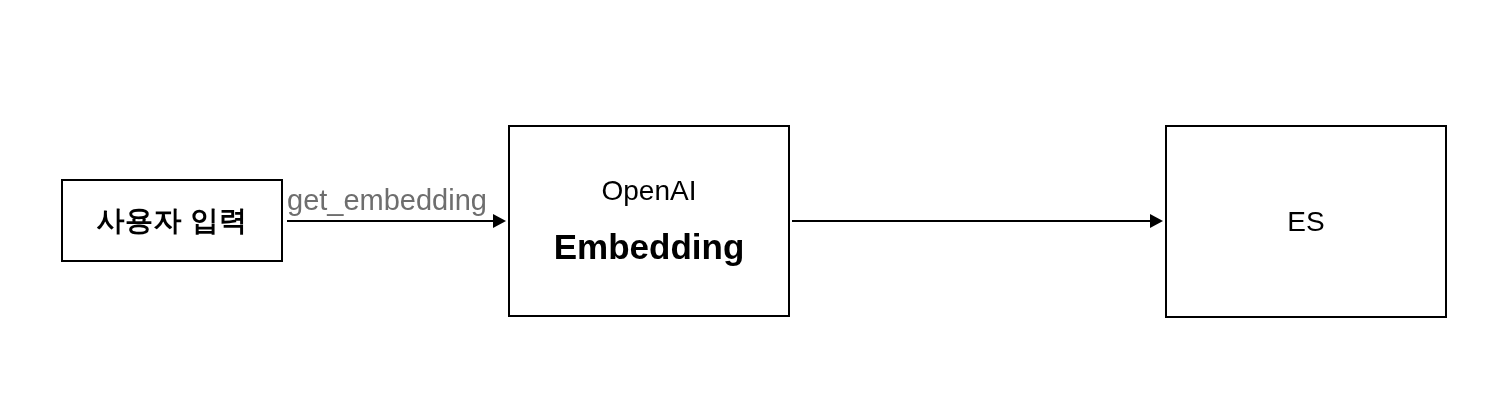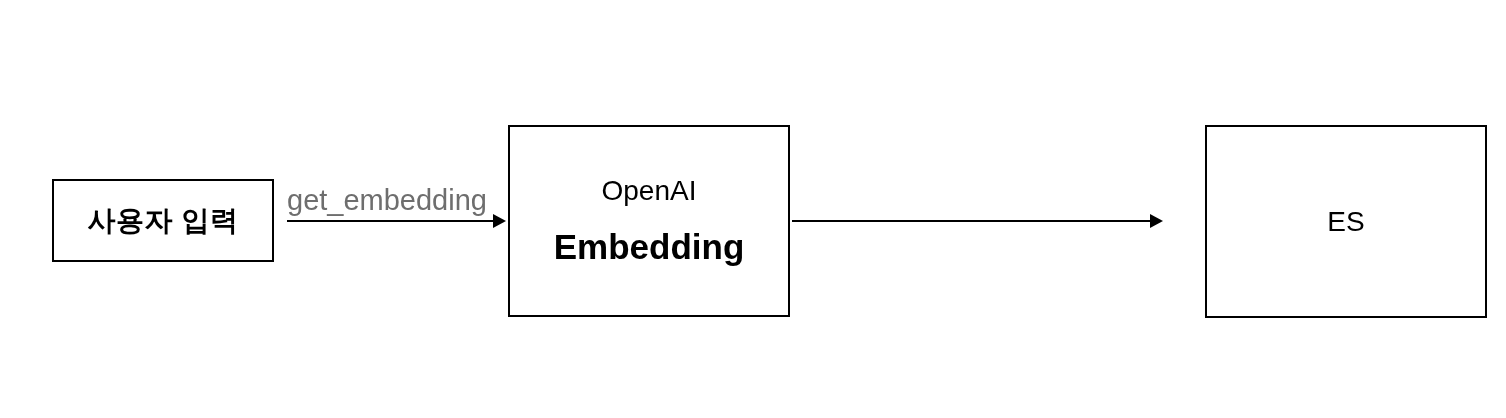--- a/index.html
+++ b/index.html
@@ -26,30 +26,30 @@
     border: 2px solid var(--node-border);
     background: var(--background);
     display: flex;
     flex-direction: column;
     align-items: center;
     justify-content: center;
     text-align: center;
     color: var(--node-text);
   }
   .node-user {
-    left: 52px; top: 179px; width: 222px; height: 83px;
+    left: 61px; top: 179px; width: 222px; height: 83px;
   }
   .node-user .node-title {
     font-size: 28px;
     font-weight: 700;
     letter-spacing: 0.5px;
   }
   .node-tall { gap: 18px; text-align: center; }
   .node-openai { left: 508px; top: 125px; width: 282px; height: 192px; }
-  .node-es     { left: 1165px; top: 125px; width: 282px; height: 193px; margin-left: 40px; }
+  .node-es     { left: 1165px; top: 125px; width: 282px; height: 193px; }
   .node-line1 { font-size: 28px; font-weight: 400; line-height: 34px; }
   .node-line2 { font-size: 35px; font-weight: 700; line-height: 42px; }
 
   .edge-label {
     position: absolute;
     text-align: left;
     font-size: 29px;
     color: var(--edge-label);
     white-space: nowrap;
   }

